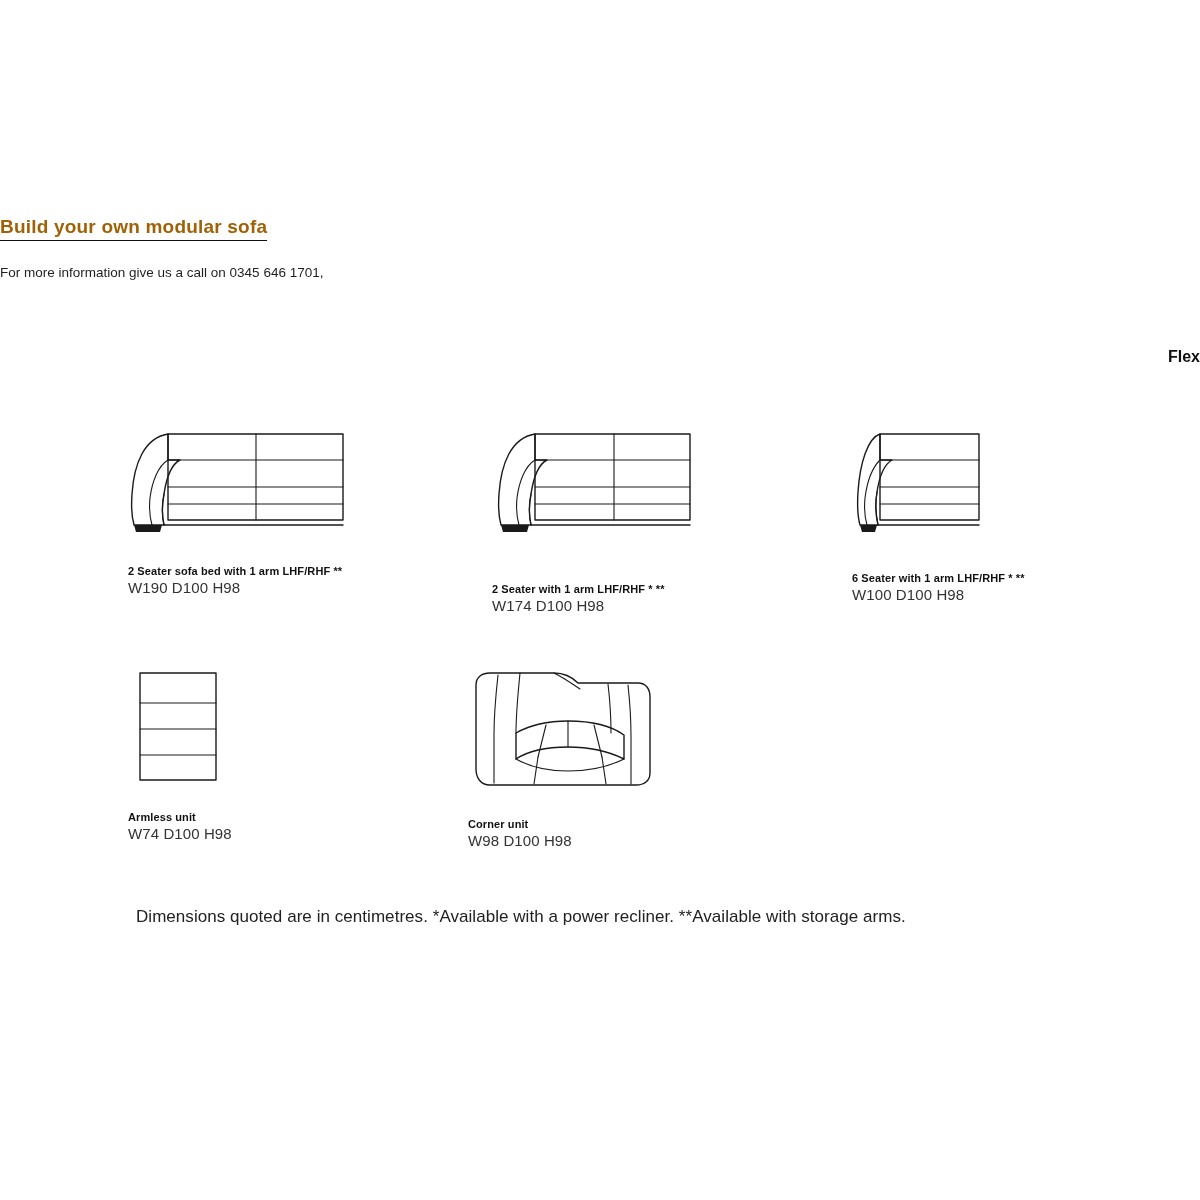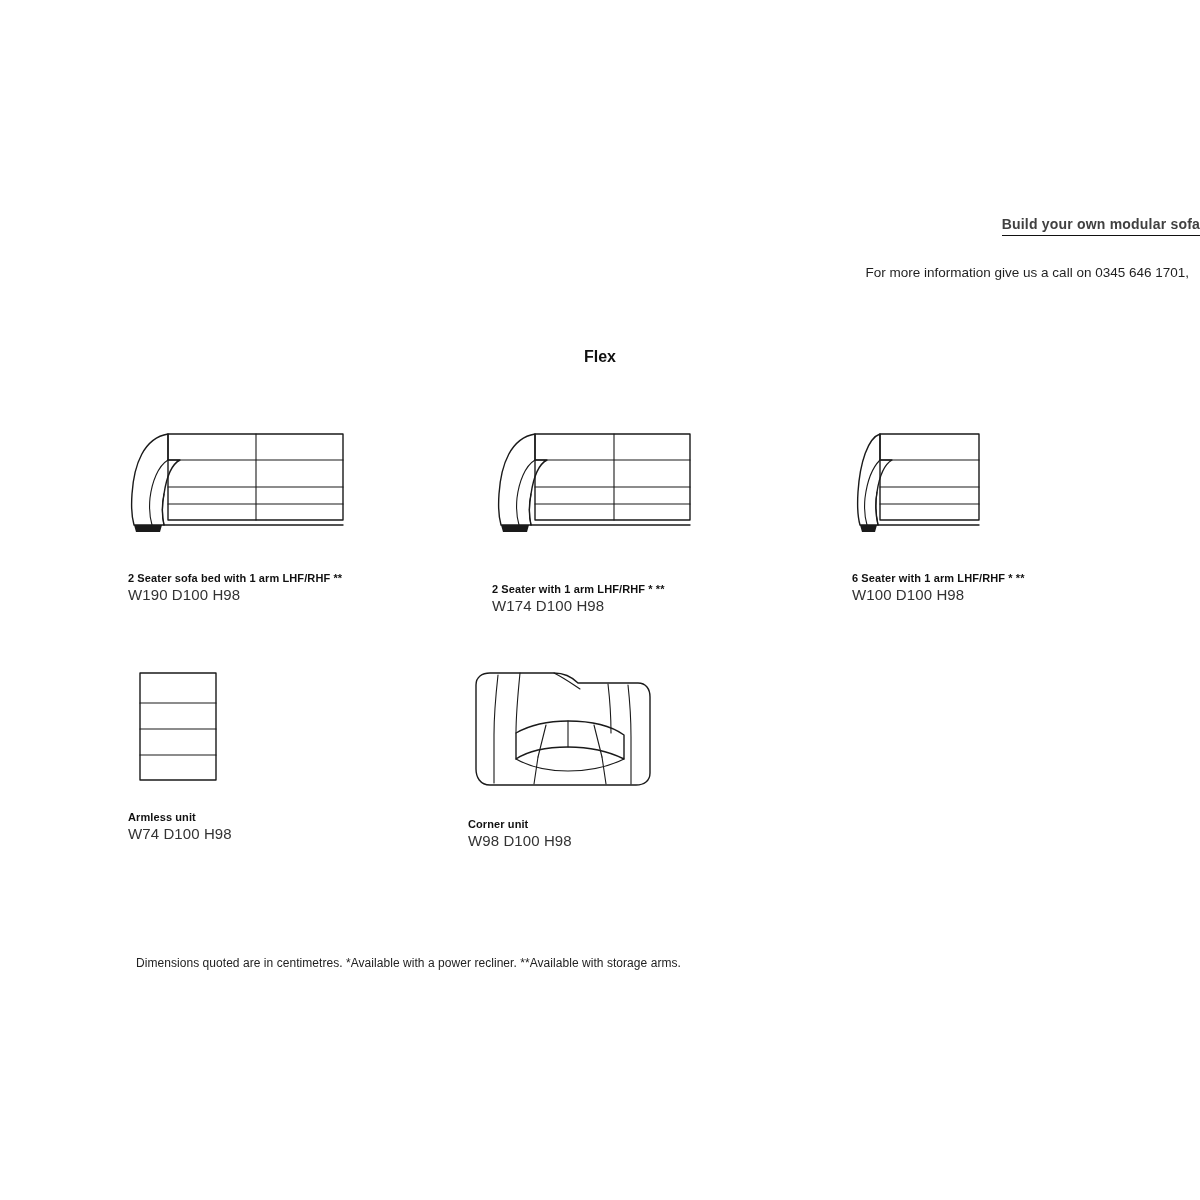--- a/index.html
+++ b/index.html
@@ -20,47 +20,46 @@
     width: 1200px;
     height: 1200px;
   }
 
   
   .title {
     position: absolute;
     top: 216px;
     left: 0;
     width: 1200px;
-    text-align: right;
-    font-size: 14px;
+    text-align: left;
+    font-size: 19px;
     font-weight: bold;
     letter-spacing: 0.2px;
-    color: #404040;
+    color: #a16207;
   }
   .title span {
     border-bottom: 1.5px solid #111111;
     padding-bottom: 3px;
   }
   .subtitle {
     position: absolute;
     top: 262px;
     left: 0;
     width: 1169px;
-    text-align: right;
+    text-align: left;
     font-size: 13.5px;
     line-height: 22px;
     color: #1f1f1f;
-    margin-left: 20px;
   }
   .collection {
     position: absolute;
     top: 348px;
     left: 0;
     width: 1200px;
-    text-align: center;
+    text-align: right;
     font-size: 16px;
     font-weight: bold;
     color: #111111;
   }
 
   
   .item {
     position: absolute;
   }
   .item .art {
@@ -81,32 +80,32 @@
     white-space: nowrap;
   }
 
   
   #item-0 { left: 128px; top: 424px; }
   #item-1 { left: 492px; top: 424px; }
   #item-2 { left: 852px; top: 424px; }
   #item-3 { left: 128px; top: 663px; }
   #item-4 { left: 468px; top: 663px; }
 
-  #item-0 .label-block { margin-top: 13px; }
+  #item-0 .label-block { margin-top: 6px; }
   #item-1 .label-block { margin-top: 24px; }
   #item-2 .label-block { margin-top: 13px; }
   #item-3 .label-block { margin-top: 23px; }
   #item-4 .label-block { margin-top: 23px; }
 
   
   .footnote {
     position: absolute;
-    top: 956px;
+    top: 907px;
     left: 136px;
-    font-size: 12px;
+    font-size: 17px;
     color: #222222;
     letter-spacing: 0.05px;
   }
 
   svg { display: block; }
   .ln { fill: none; stroke: #1a1a1a; stroke-width: 1.4; stroke-linejoin: round; stroke-linecap: round; }
   .ln-thin { fill: none; stroke: #1a1a1a; stroke-width: 1.1; stroke-linejoin: round; stroke-linecap: round; }
   .foot { fill: #1a1a1a; stroke: none; }
 </style>
 </head>

